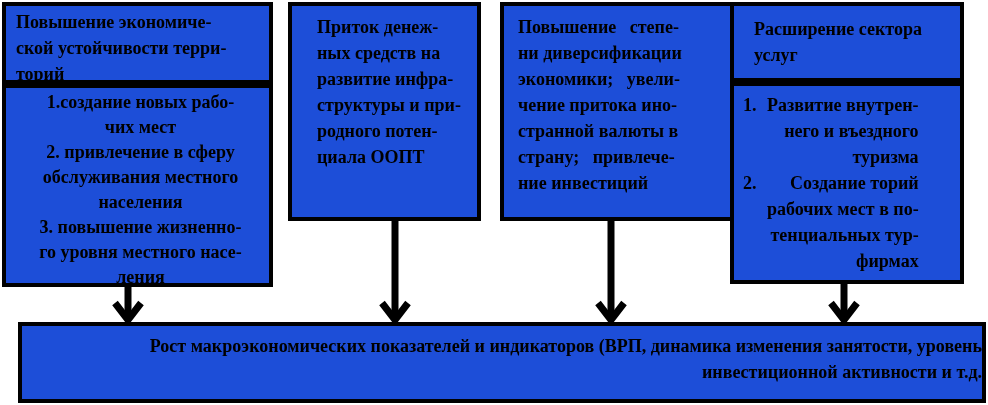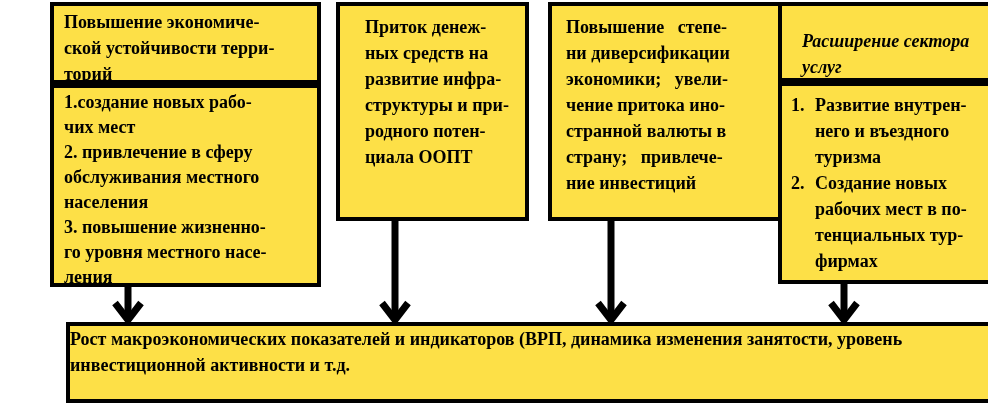--- a/index.html
+++ b/index.html
@@ -9,52 +9,51 @@
     height: 405px;
     background: #ffffff;
     font-family: "Liberation Serif", "DejaVu Serif", serif;
     font-weight: bold;
     color: #000000;
     overflow: hidden;
   }
   .box {
     position: absolute;
     box-sizing: border-box;
-    background: #fde047;
+    background: #1d4ed8;
     border: 4px solid #000000;
     overflow: hidden;
-    margin-left: 48px;
   }
   .txt {
     white-space: pre-wrap;
     font-size: 18px;
     line-height: 26px;
   }
   
   .b1h { left: 2px;   top: 2px;  width: 271px; height: 82px;  }
-  .b1b { left: 2px;   top: 84px; width: 271px; height: 203px; }
+  .b1b { left: 2px;   top: 84px; width: 271px; height: 203px; text-align: center; }
   .b1h .txt { padding: 3px 4px 0 10px; }
   .b1b .txt { padding: 2px 4px 0 10px; line-height: 25px; }
   
   .b2  { left: 288px; top: 2px;  width: 193px; height: 219px; }
   .b2 .txt { padding: 8px 4px 0 25px; }
   
   .b3  { left: 500px; top: 2px;  width: 250px; height: 219px; }
   .b3 .txt { padding: 8px 4px 0 14px; }
   
   .b4h { left: 730px; top: 2px;  width: 234px; height: 80px;  }
   .b4b { left: 730px; top: 82px; width: 234px; height: 202px; }
-  .b4h .txt { padding: 22px 4px 0 20px; font-style: italic; }
+  .b4h .txt { padding: 10px 4px 0 20px; }
   .b4b { padding: 6px 2px 0 9px; }
   .li { display: flex; font-size: 18px; line-height: 26px; }
   .li .num { flex: 0 0 24px; }
-  .li .lt  { white-space: pre-wrap; }
+  .li .lt  { white-space: pre-wrap; text-align: right; }
   
   .res { left: 18px; top: 322px; width: 968px; height: 81px; }
-  .res .txt { text-align: left; }
+  .res .txt { padding-top: 7px; text-align: right; }
   
   .arrow { position: absolute; overflow: visible; }
 </style>
 </head>
 <body>
 
 <div class="canvas">
 
   <div class="box b1h">
     <div class="txt">Повышение экономиче-
@@ -97,21 +96,21 @@
   </div>
   <div class="box b4b">
     <div class="li">
       <span class="num">1.</span>
       <span class="lt">Развитие внутрен-
 него и въездного
 туризма</span>
     </div>
     <div class="li">
       <span class="num">2.</span>
-      <span class="lt">Создание новых
+      <span class="lt">Создание торий
 рабочих мест в по-
 тенциальных тур-
 фирмах</span>
     </div>
   </div>
 
   <svg class="arrow" style="left:111px;top:284px;" width="34" height="38" viewBox="0 0 34 38">
     <line x1="17" y1="0" x2="17" y2="31" stroke="#000000" stroke-width="7"></line>
     <polyline points="4,19 17,36 30,19" fill="none" stroke="#000000" stroke-width="7"></polyline>
   </svg>

